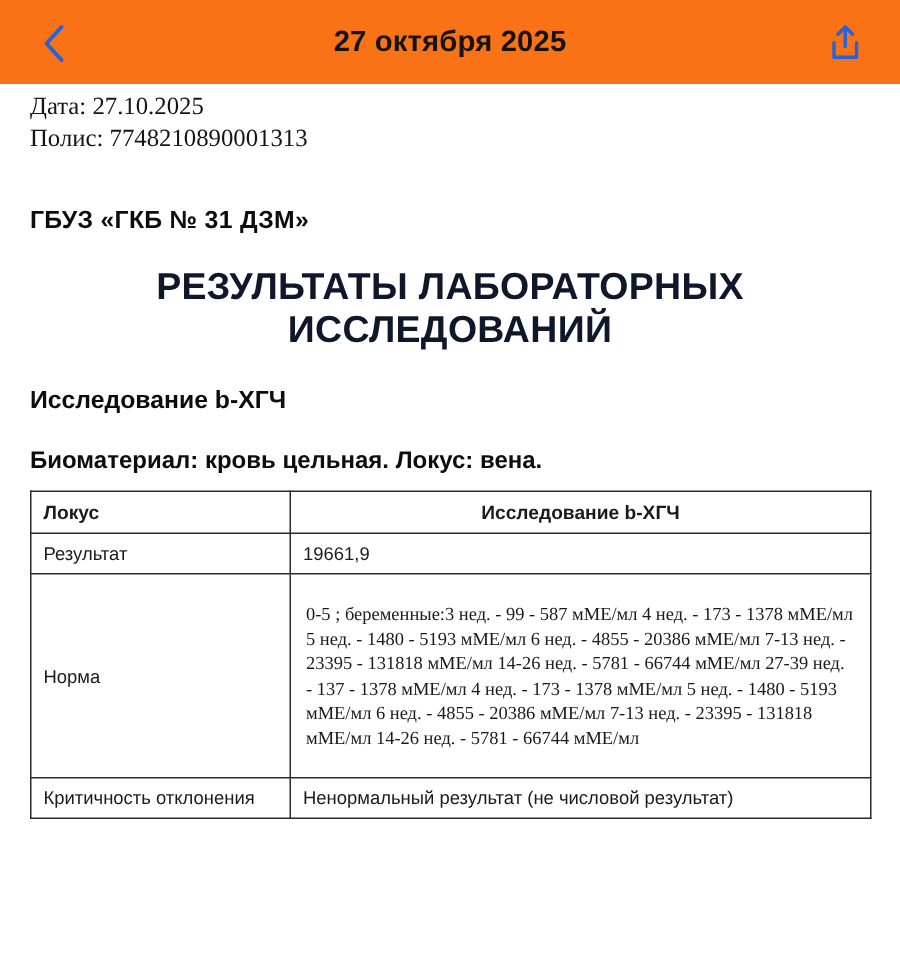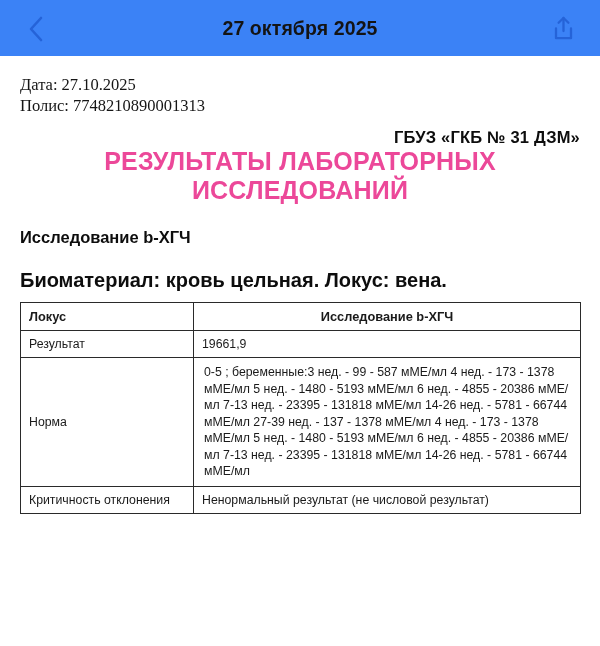--- a/index.html
+++ b/index.html
@@ -16,21 +16,21 @@
     overflow: hidden;
   }
 
   
   .navbar {
     position: relative;
     height: 56px;
     display: flex;
     align-items: center;
     justify-content: center;
-    background: #3b82f6;
+    background: #f97316;
   }
   .nav-back {
     position: absolute;
     left: 16px;
     top: 10px;
     width: 38px;
     height: 38px;
     display: flex;
     align-items: center;
     justify-content: center;
@@ -56,27 +56,27 @@
 
   
   .doc {
     padding: 0 20px;
   }
   .meta {
     font-family: "Liberation Serif", serif;
     font-size: 16.5px;
     line-height: 21px;
     color: #151515;
-    margin-top: 18px;
+    margin-top: 4px;
   }
   .meta div { white-space: nowrap; }
 
   .org {
-    text-align: right;
-    margin-top: 12px;
+    text-align: left;
+    margin-top: 36px;
   }
   .org-name {
     font-size: 16.5px;
     font-weight: bold;
     letter-spacing: 0.2px;
     color: #0d0d0d;
   }
   .org-sub {
     font-size: 11.5px;
     font-weight: bold;
@@ -84,31 +84,32 @@
     margin-top: 3px;
     color: #0d0d0d;
   }
 
   .doc-title {
     text-align: center;
     font-size: 25px;
     font-weight: bold;
     line-height: 29px;
     letter-spacing: 0.2px;
-    color: #ec4899;
+    margin-top: 20px;
+    color: #0f172a;
   }
 
   .study-title {
     font-size: 16.5px;
     font-weight: bold;
     margin-top: 23px;
     color: #0d0d0d;
   }
   .biomaterial {
-    font-size: 20px;
+    font-size: 16px;
     font-weight: bold;
     margin-top: 22px;
     margin-bottom: 10px;
     color: #0d0d0d;
   }
 
   
   table.results {
     width: 560px;
     border-collapse: collapse;
@@ -138,21 +139,22 @@
   .cell-label {
     text-align: left;
     font-weight: normal;
     vertical-align: top;
   }
   .cell-value {
     font-weight: normal;
   }
   .cell-value.norm {
     line-height: 16.5px;
-    padding: 6px 10px;
+    padding: 18px 10px;
+    font-family: Liberation Serif, serif;
   }
   tr.row-result td { height: 26px; }
   tr.row-deviation td { height: 26px; }
   tr.row-unit td { height: 26px; }
 </style>
 </head>
 <body>
 
 <div class="navbar">
 

